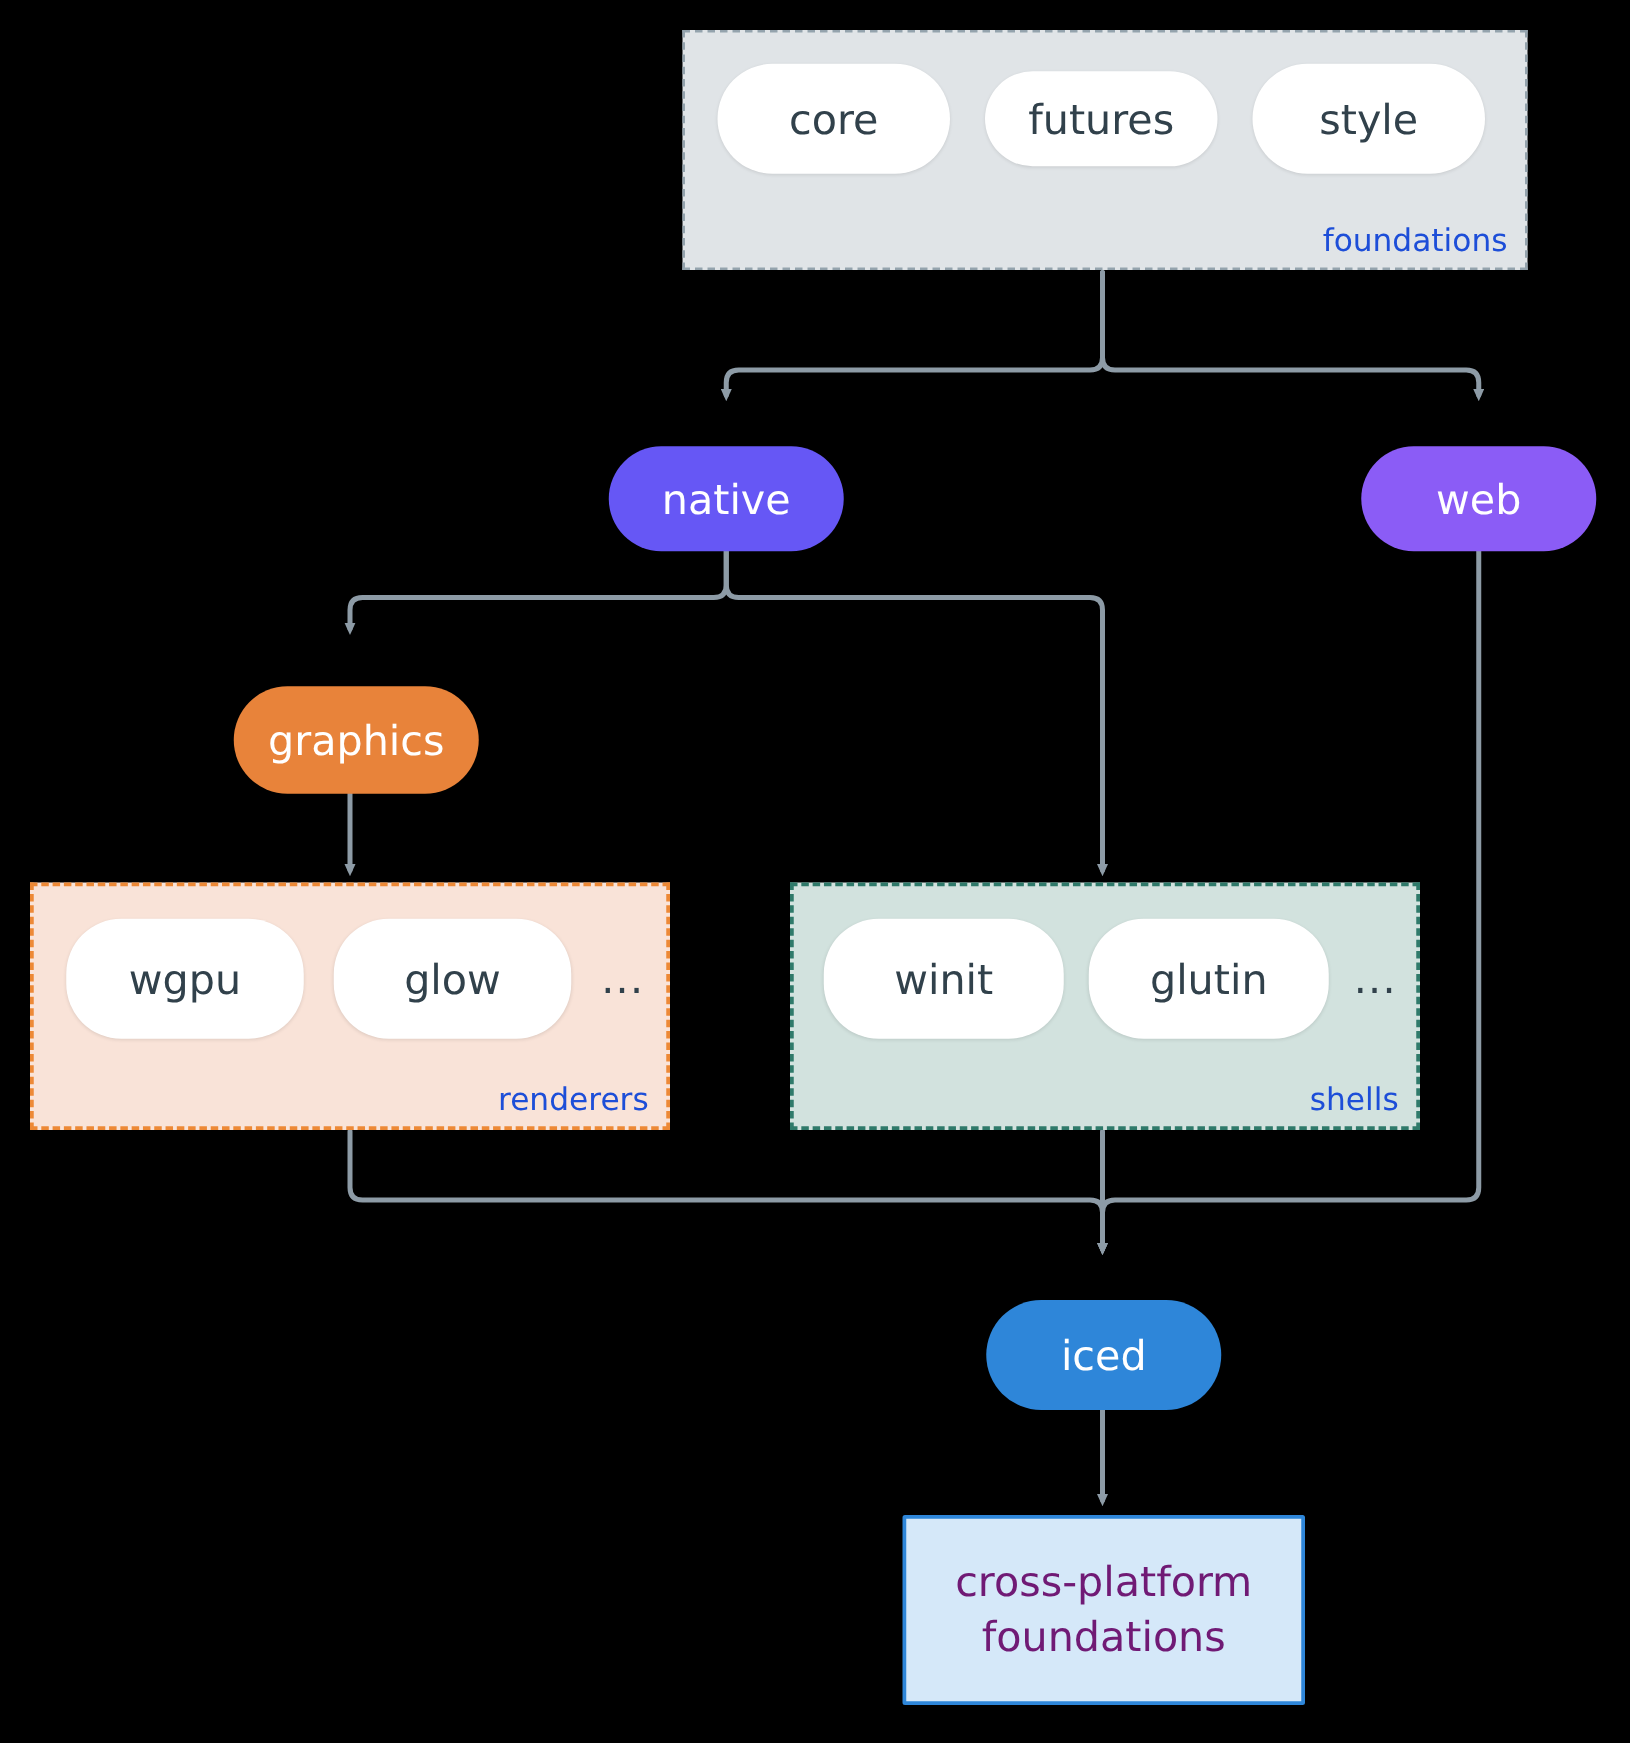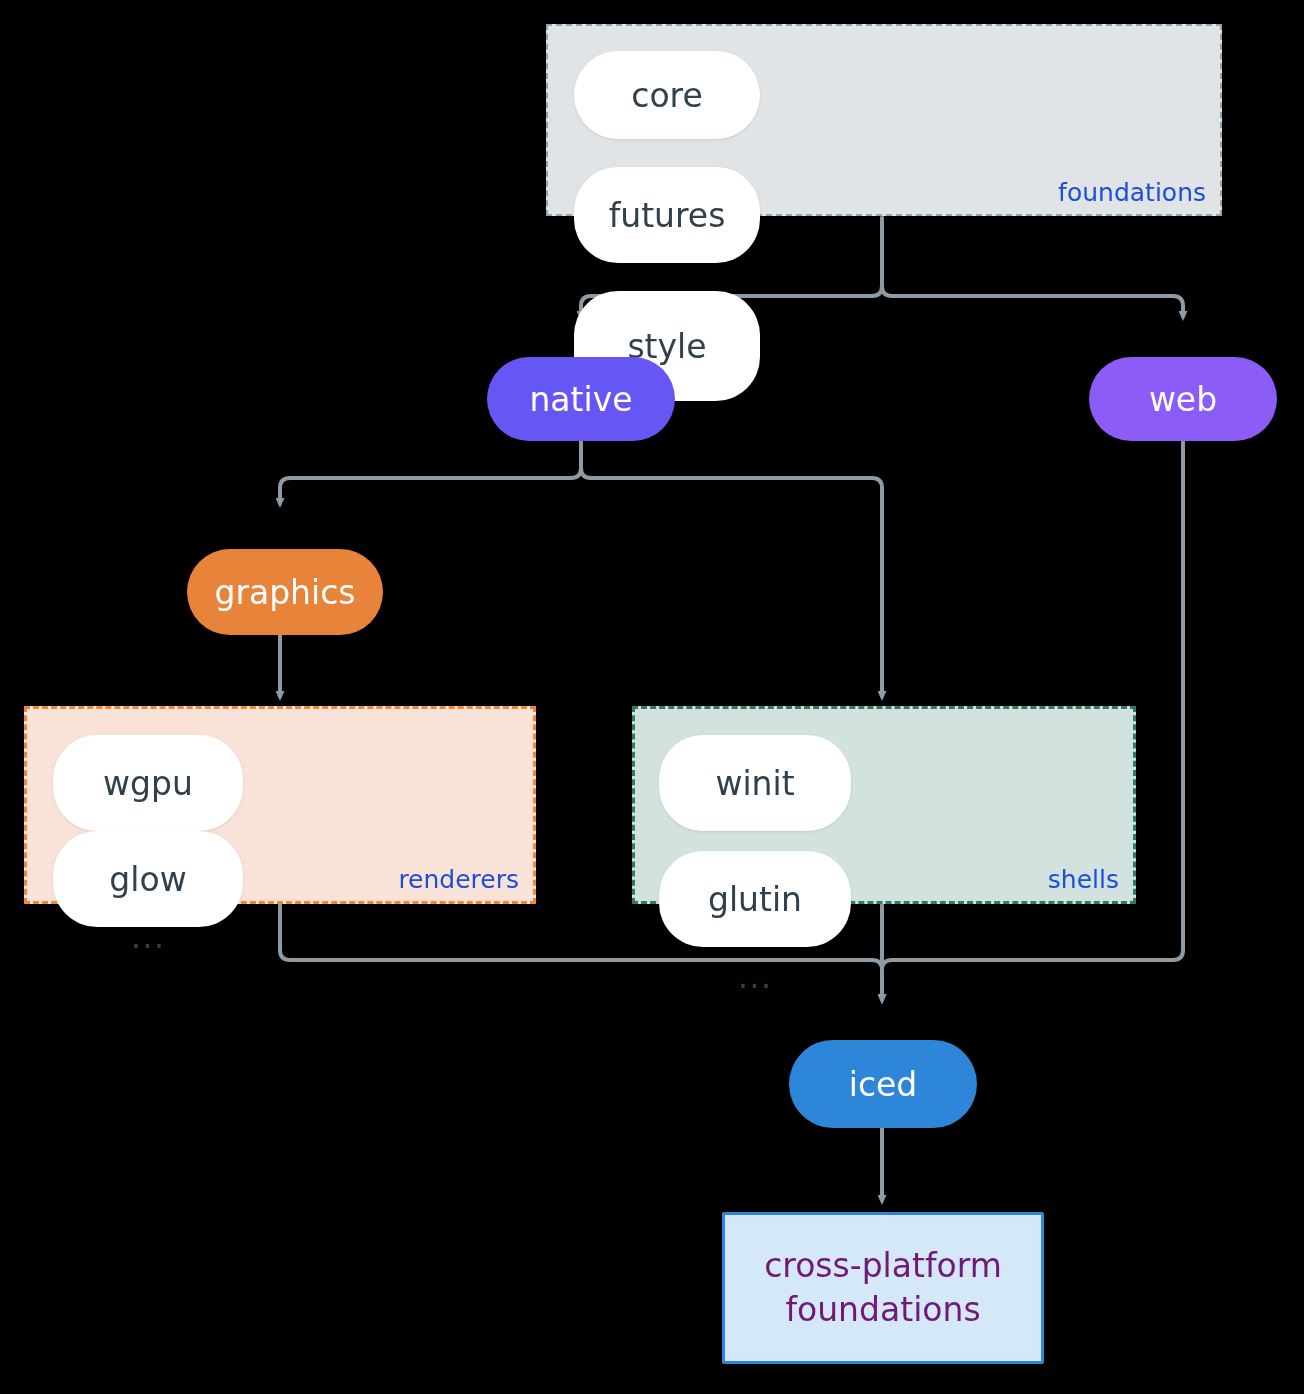--- a/index.html
+++ b/index.html
@@ -48,21 +48,20 @@
     line-height: 1.1;
     color: #1d4ed8;
     white-space: nowrap;
   }
   .group-chips {
     position: absolute;
     left: 0;
     top: 0;
     display: flex;
     align-items: center;
-    flex-direction: column;
   }
 
   
   .chip {
     box-sizing: border-box;
     background: #ffffff;
     border-radius: 44px;
     display: flex;
     align-items: center;
     justify-content: center;
@@ -126,45 +125,45 @@
       <path d="M 882 1101 L 882 1200" marker-end="url(#arrowhead)"></path>
     </g>
   </svg>
 
   <div class="group" style="left:546px; top:24px; width:676px; height:192px;
               background:#e0e4e7; border:2px dashed #94a3ad;">
     <div class="group-chips" style="left:26px; top:25px; gap:28px;">
       <div class="chip" style="width:186px; height:88px;">
         <span>core</span>
       </div>
-      <div class="chip" style="width:186px; height:96px;">
+      <div class="chip" style="width:186px; height:76px;">
         <span>futures</span>
       </div>
-      <div class="chip" style="width:186px; height:110px;">
+      <div class="chip" style="width:186px; height:88px;">
         <span>style</span>
       </div>
     </div>
     <div class="group-label">foundations</div>
   </div>
 
   <div class="node pill" style="left:487px; top:330px; width:188px; height:84px; background:#6657f5;">
     <span>native</span>
   </div>
 
   <div class="node pill" style="left:1089px; top:330px; width:188px; height:84px; background:#8b5cf6;">
     <span>web</span>
   </div>
 
   <div class="node pill" style="left:187px; top:522px; width:196px; height:86px; background:#e8833a;">
     <span>graphics</span>
   </div>
 
   <div class="group" style="left:24px; top:706px; width:512px; height:198px;
               background:#f9e3d8; border:3px dashed #ed8936;">
-    <div class="group-chips" style="left:26px; top:26px; align-items:center;">
+    <div class="group-chips" style="left:26px; top:26px; gap:24px;align-items:center;">
       <div class="chip" style="width:190px; height:96px;">
         <span>wgpu</span>
       </div>
       <div class="chip" style="width:190px; height:96px;">
         <span>glow</span>
       </div>
       <div class="ellipsis">...</div>
     </div>
     <div class="group-label">renderers</div>
   </div>

